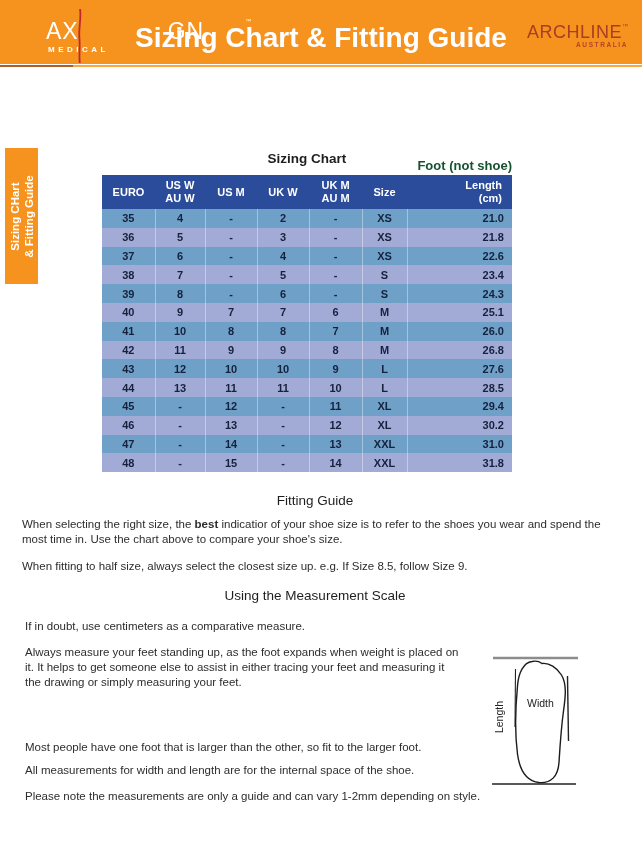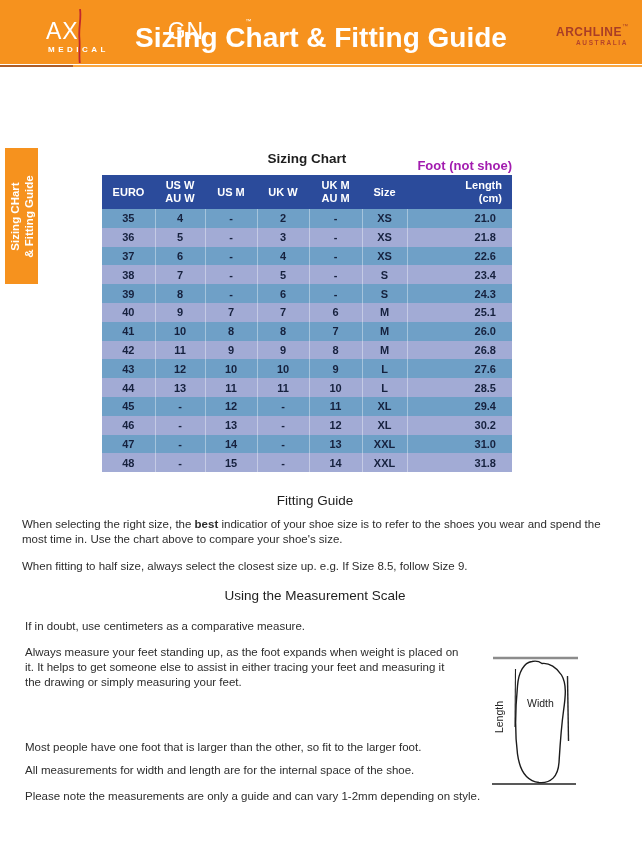--- a/index.html
+++ b/index.html
@@ -13,44 +13,44 @@
   .header-rule .dark-seg{position:absolute;left:0;top:0;width:73px;height:2px;background:#AE5E28;}
   .axign{position:absolute;left:46px;top:20px;color:#fff;line-height:1;}
   .axign-word{font-size:23px;letter-spacing:1px;font-weight:400;display:flex;align-items:flex-start;gap:40px;}
   .axign-gap{display:inline-block;width:9px;}
   .axign-tm{font-size:6px;margin-top:-2px;margin-left:1px;}
   .axign-sub{font-size:8px;letter-spacing:3.5px;font-weight:700;margin-top:3px;padding-left:2px;}
   .axign-line{position:absolute;left:31px;top:-11px;width:6px;height:54px;}
   .page-title{position:absolute;left:50%;top:22px;transform:translateX(-50%);
     color:#fff;font-size:28px;font-weight:700;white-space:nowrap;}
   .archline{position:absolute;right:14px;top:23px;text-align:right;color:#A93E26;line-height:1;}
-  .archline-word{font-size:12px;font-weight:700;letter-spacing:.5px;text-align:right;}
+  .archline-word{font-size:18px;font-weight:400;letter-spacing:.5px;text-align:right;}
   .archline-tm{font-size:6px;vertical-align:top;}
   .archline-sub{font-size:6.5px;letter-spacing:1.6px;font-weight:700;color:#B5442A;margin-top:1px;}
   
   .side-tab{position:absolute;left:5px;top:148px;width:33px;height:136px;background:#F6921E;}
   .side-tab-inner{position:absolute;left:-51px;top:52px;width:136px;height:33px;
     transform:rotate(-90deg);display:flex;flex-direction:column;justify-content:center;
     text-align:center;color:#fff;font-weight:700;font-size:11.5px;line-height:13.5px;white-space:nowrap;}
   
   .chart-title{position:absolute;left:102px;top:151px;width:410px;text-align:center;
     font-size:13.5px;font-weight:700;color:#1e1e1e;}
   .foot-note{position:absolute;left:300px;top:158px;width:212px;text-align:right;
-    font-size:13px;font-weight:700;color:#a21caf;}
+    font-size:13px;font-weight:700;color:#14532d;}
   table.sizing{position:absolute;left:102px;top:175px;width:410px;border-collapse:collapse;table-layout:fixed;}
   table.sizing th{background:#2B4B9B;color:#fff;font-size:11px;font-weight:700;line-height:13px;
     padding:4px 0;text-align:center;}
   table.sizing td{font-size:11px;font-weight:700;color:#16213E;text-align:center;
     border-right:1px solid rgba(255,255,255,.38);}
   table.sizing td:last-child{border-right:none;}
   table.sizing tbody tr{height:18.8px;margin-top:9px;}
   table.sizing tbody tr:nth-child(odd){background:#6FA0C7;}
   table.sizing tbody tr:nth-child(even){background:#A2ABD5;}
   table.sizing th:last-child{text-align:right;padding-right:10px;}
-  table.sizing td:last-child{text-align:right;padding-right:16px;}
+  table.sizing td:last-child{text-align:right;padding-right:8px;}
   
   .sec-heading{position:absolute;left:0;width:630px;text-align:center;
     font-size:13.5px;font-weight:400;color:#1e1e1e;}
   .para{position:absolute;font-size:11.5px;line-height:15px;color:#2d2d2d;}
   
   .foot-diagram{position:absolute;left:488px;top:650px;width:112px;height:145px;}
 </style>
 </head>
 <body>
 

